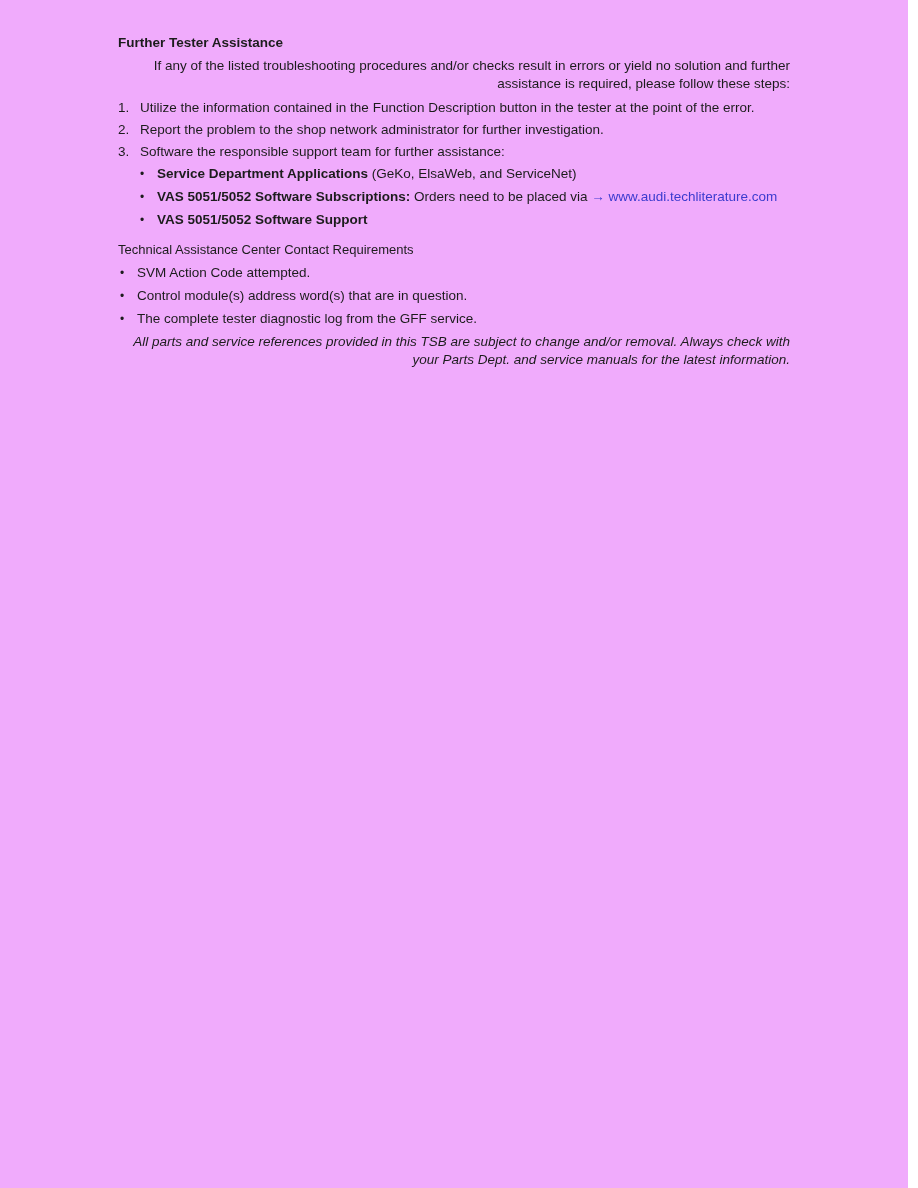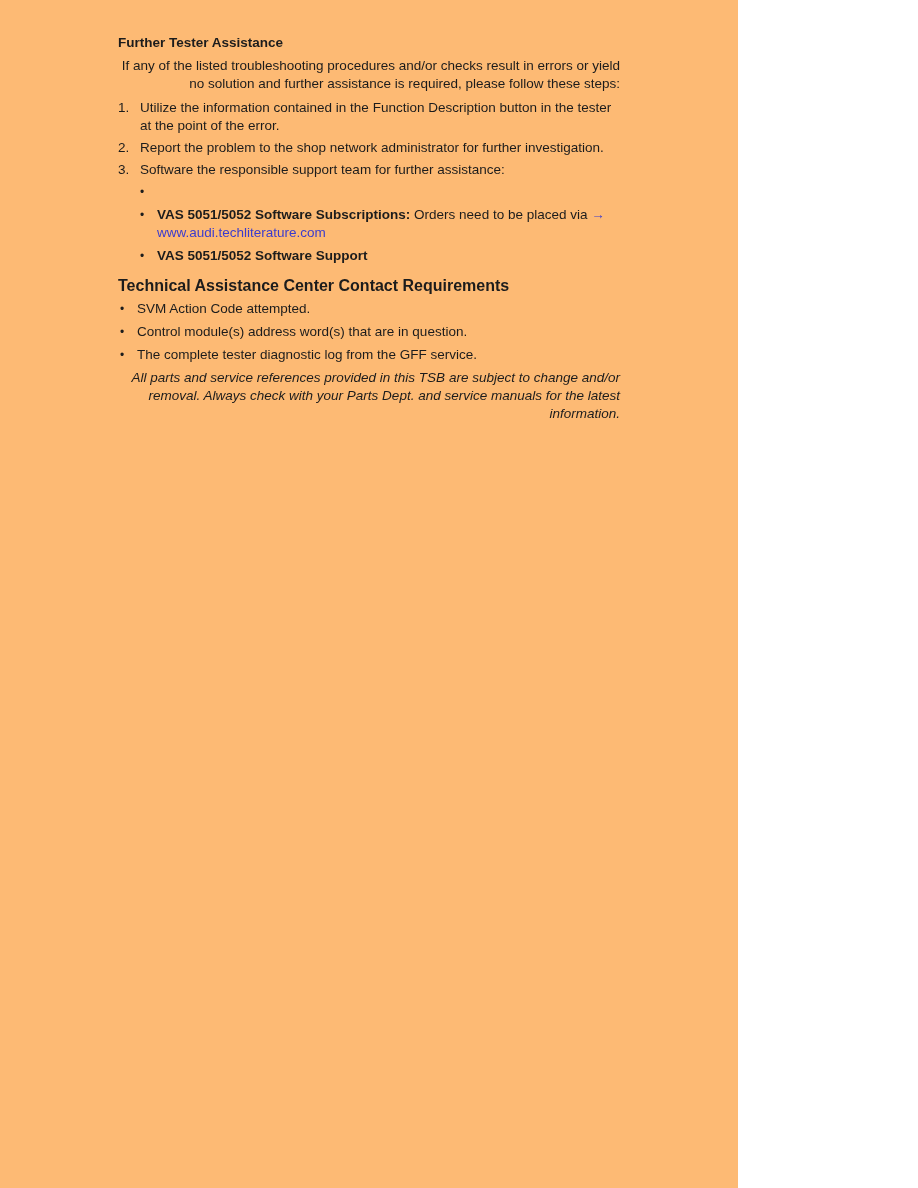--- a/index.html
+++ b/index.html
@@ -1,36 +1,36 @@
 <!DOCTYPE html>
 <html><head>
 <meta charset="utf-8">
 <style>
   html, body { margin: 0; padding: 0; background: #ffffff; }
   .page {
     position: relative;
-    width: 738px;
+    width: 908px;
     height: 1188px;
-    background: #fdba74;
+    background: #f0abfc;
     box-sizing: border-box;
     padding: 34px 118px 0 118px;
     font-family: "Liberation Sans", "DejaVu Sans", sans-serif;
     font-size: 13.5px;
     line-height: 18px;
     color: #1c1c1c;
     overflow: hidden;
   }
   .heading {
     font-weight: bold;
     font-size: 13.5px;
     margin: 0 0 5px 0;
   }
   .heading2 {
-    font-weight: bold;
-    font-size: 16px;
+    font-weight: normal;
+    font-size: 13px;
     margin: 12px 0 5px 0;
   }
   p.para { margin: 0 0 6px 0; text-align: right; }
   ol.steps, ul.blist { list-style: none; margin: 0; padding: 0; }
   ol.steps li, ul.blist li {
     display: flex;
     align-items: flex-start;
     margin: 0 0 4px 0;
   }
   ol.steps .num { flex: none; width: 22px; }
@@ -69,20 +69,21 @@
     </li>
     <li>
       <span class="num">3.</span>
       <span class="txt"><span>Software the responsible support team for further assistance:</span><span class="ital"></span><span></span></span>
     </li>
   </ol>
 
   <ul class="blist sub">
     <li>
       <span class="marker">•</span>
+      <span class="txt"><span class="bold">Service Department Applications</span><span> (GeKo, ElsaWeb, and ServiceNet)</span></span>
     </li>
     <li>
       <span class="marker">•</span>
       <span class="txt"><span class="bold">VAS 5051/5052 Software Subscriptions:</span><span> Orders need to be placed via </span><span class="linkwrap">→ </span><a class="doclink">www.audi.techliterature.com</a></span>
     </li>
     <li>
       <span class="marker">•</span>
       <span class="txt"><span class="bold">VAS 5051/5052 Software Support</span><span></span></span>
     </li>
   </ul>

